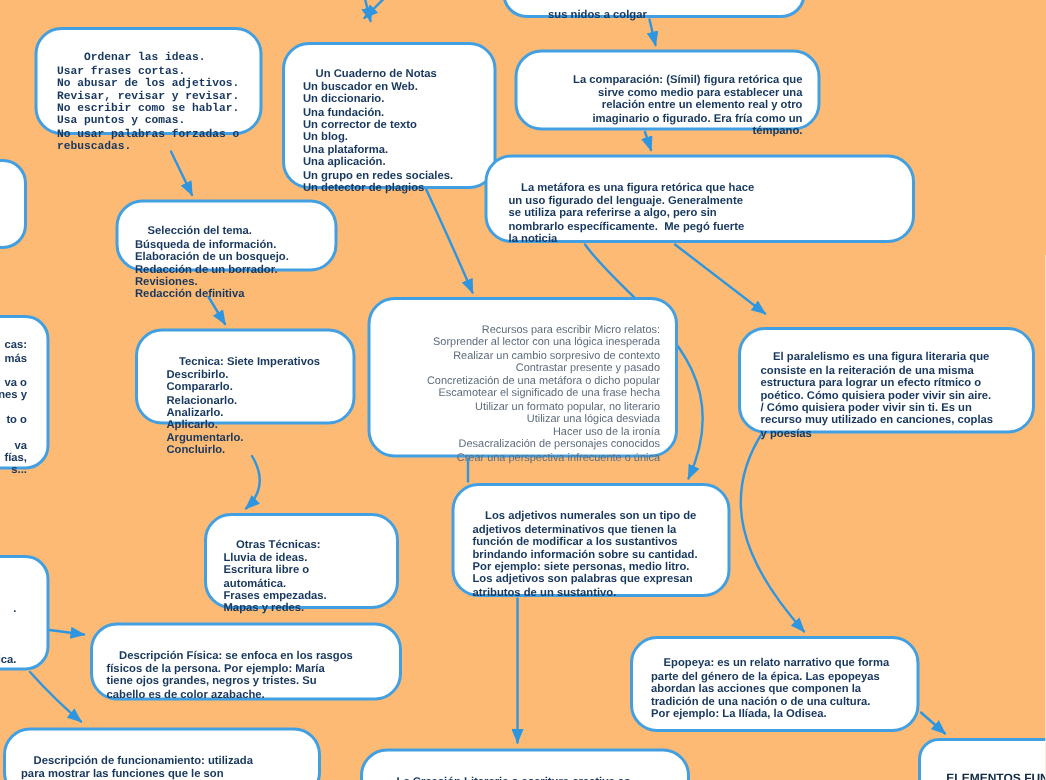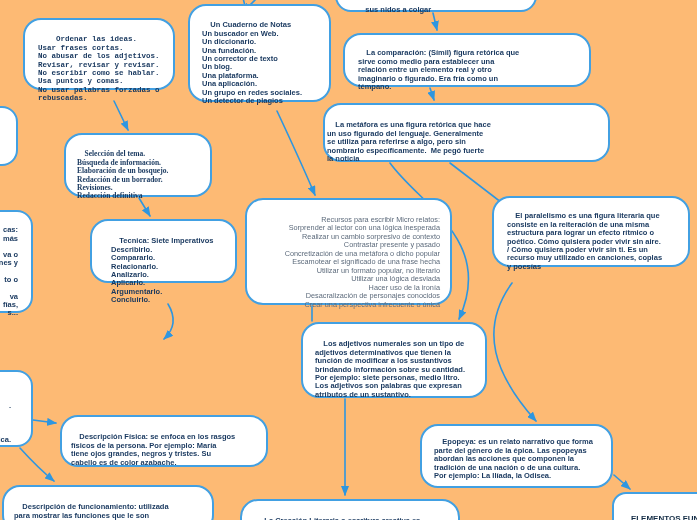--- a/index.html
+++ b/index.html
@@ -59,50 +59,50 @@
     <span class="t">Ordenar las ideas.
 Usar frases cortas.
 No abusar de los adjetivos.
 Revisar, revisar y revisar.
 No escribir como se hablar.
 Usa puntos y comas.
 No usar palabras forzadas o
 rebuscadas.</span>
   </div>
 
-  <div class="node" style="left:188px;top:4px;width:143px;height:98px;padding:7px 9px 7px 12px;">
+  <div class="node" style="left:188px;top:28px;width:143px;height:98px;padding:7px 9px 7px 12px;">
     <span class="t">Un Cuaderno de Notas
 Un buscador en Web.
 Un diccionario.
 Una fundación.
 Un corrector de texto
 Un blog.
 Una plataforma.
 Una aplicación.
 Un grupo en redes sociales.
 Un detector de plagios</span>
   </div>
 
-  <div class="node" style="left:343px;top:33px;width:248px;height:54px;padding:6px 10px 6px 13px;">
+  <div class="node" style="left:343px;top:33px;width:204px;height:54px;padding:6px 10px 6px 13px;text-align:right;">
     <span class="t">La comparación: (Símil) figura retórica que
 sirve como medio para establecer una
 relación entre un elemento real y otro
 imaginario o figurado. Era fría como un
 témpano.</span>
   </div>
 
-  <div class="node" style="left:323px;top:103px;width:287px;height:59px;padding:8px 12px 8px 2px;">
+  <div class="node" style="left:323px;top:103px;width:287px;height:59px;padding:8px 12px 8px 14px;">
     <span class="t">La metáfora es una figura retórica que hace
 un uso figurado del lenguaje. Generalmente
 se utiliza para referirse a algo, pero sin
 nombrarlo específicamente.  Me pegó fuerte
 la noticia</span>
   </div>
 
-  <div class="node" style="left:64px;top:133px;width:148px;height:64px;padding:7px 9px 7px 11px;font-family:Liberation Serif, serif;">
+  <div class="node" style="left:77px;top:133px;width:148px;height:48px;padding:7px 9px 7px 11px;">
     <span class="t">Selección del tema.
 Búsqueda de información.
 Elaboración de un bosquejo.
 Redacción de un borrador.
 Revisiones.
 Redacción definitiva</span>
   </div>
 
   <div class="node" style="left:90px;top:219px;width:147px;height:64px;padding:8px 10px 24px 19px;">
     <span class="t">Tecnica: Siete Imperativos
@@ -122,40 +122,48 @@
 Contrastar presente y pasado
 Concretización de una metáfora o dicho popular
 Escamotear el significado de una frase hecha
 Utilizar un formato popular, no literario
 Utilizar una lógica desviada
 Hacer uso de la ironía
 Desacralización de personajes conocidos
 Crear una perspectiva infrecuente o única</span>
   </div>
 
-  <div class="node" style="left:492px;top:196px;width:198px;height:71px;padding:6px 9px 6px 13px;">
+  <div class="node" style="left:492px;top:218px;width:198px;height:71px;padding:6px 9px 6px 13px;">
     <span class="t">El paralelismo es una figura literaria que
 consiste en la reiteración de una misma
 estructura para lograr un efecto rítmico o
 poético. Cómo quisiera poder vivir sin aire.
 / Cómo quisiera poder vivir sin ti. Es un
 recurso muy utilizado en canciones, coplas
 y poesías</span>
   </div>
 
   <div class="node" style="left:301px;top:322px;width:186px;height:76px;padding:8px 9px 8px 12px;">
     <span class="t">Los adjetivos numerales son un tipo de
 adjetivos determinativos que tienen la
 función de modificar a los sustantivos
 brindando información sobre su cantidad.
 Por ejemplo: siete personas, medio litro.
 Los adjetivos son palabras que expresan
 atributos de un sustantivo.</span>
   </div>
 
+  <div class="node" style="left:136px;top:342px;width:130px;height:64px;padding:7px 8px 7px 11px;">
+    <span class="t">Otras Técnicas:
+Lluvia de ideas.
+Escritura libre o
+automática.
+Frases empezadas.
+Mapas y redes.</span>
+  </div>
 
   <div class="node" style="left:60px;top:415px;width:208px;height:52px;padding:8px 9px 8px 9px;">
     <span class="t">Descripción Física: se enfoca en los rasgos
 físicos de la persona. Por ejemplo: María
 tiene ojos grandes, negros y tristes. Su
 cabello es de color azabache.</span>
   </div>
 
   <div class="node" style="left:2px;top:485px;width:212px;height:48px;padding:8px 9px 8px 10px;">
     <span class="t">Descripción de funcionamiento: utilizada

